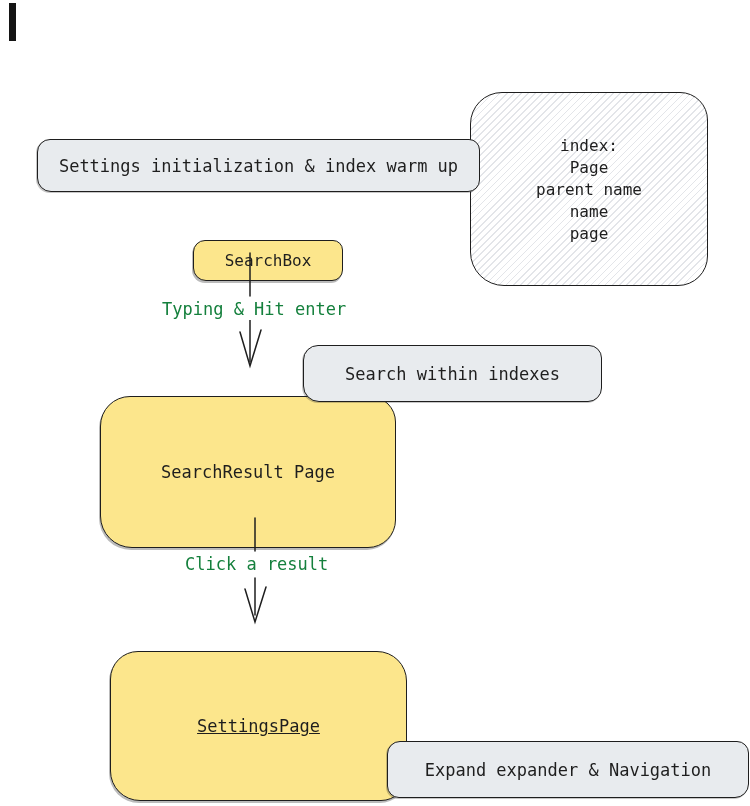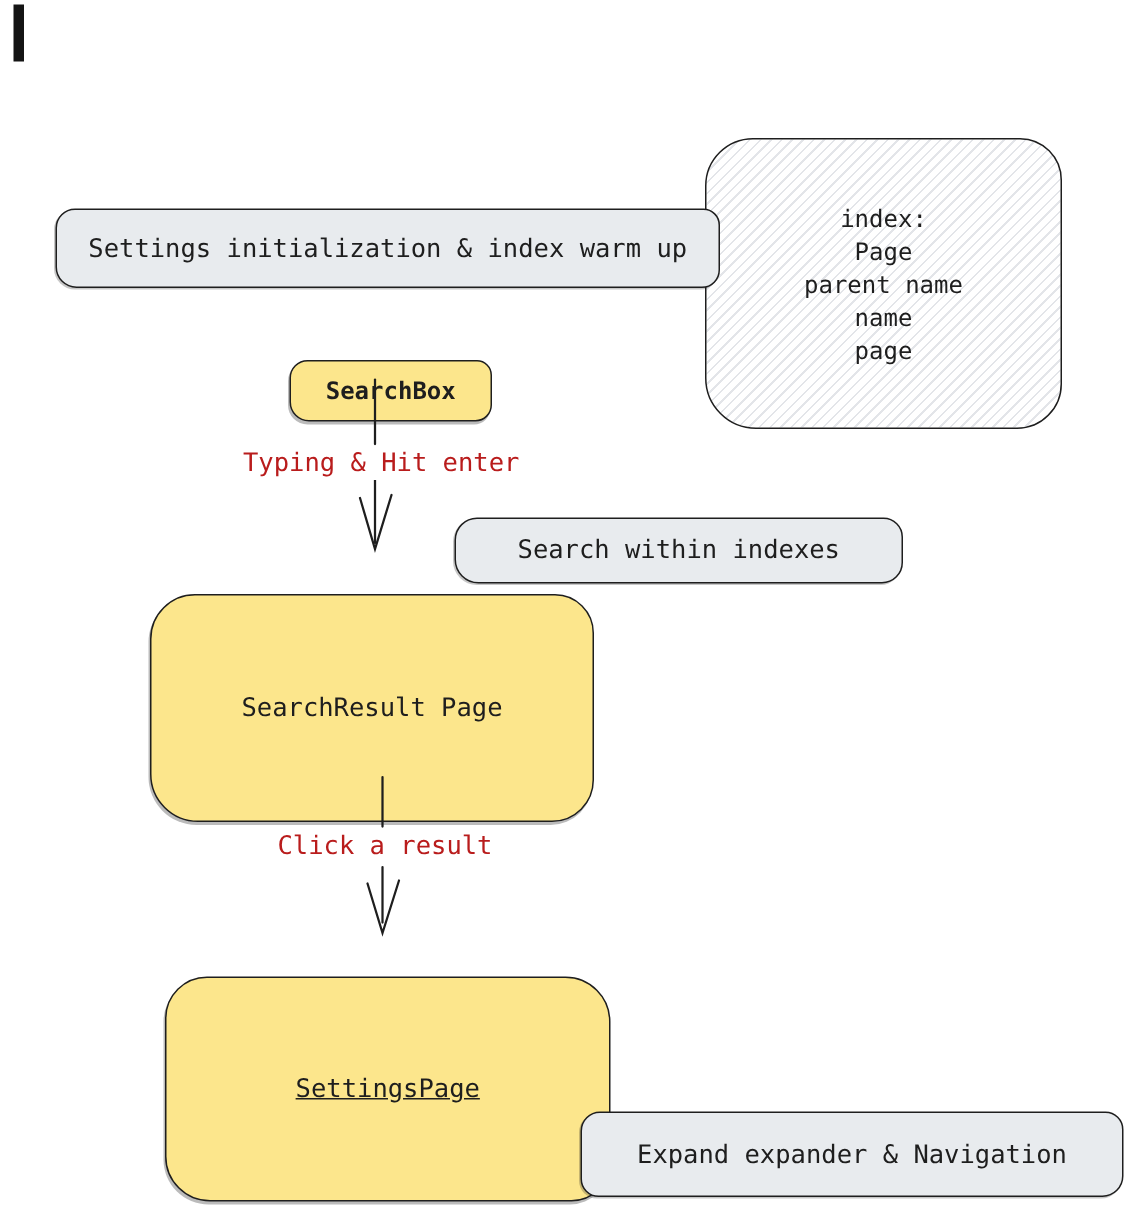--- a/index.html
+++ b/index.html
@@ -57,34 +57,34 @@
     font-size: 16px;
     line-height: 22px;
   }
   .edge-label {
     position: absolute;
     font-size: 17px;
     background: #ffffff;
     padding: 1px 2px;
     z-index: 6;
     white-space: nowrap;
-    color: #b91c1c;
+    color: #15803d;
   }
   #arrow-layer {
     position: absolute;
     left: 0; top: 0;
     width: 750px; height: 806px;
     z-index: 3;
     pointer-events: none;
   }
   
   #node-init        { left: 37px;  top: 111px; width: 443px; height: 53px;  border-radius: 13px 11px 12px 14px; z-index: 4; }
   #node-index       { left: 470px; top: 64px;  width: 238px; height: 194px; border-radius: 32px 28px 30px 34px; padding-top: 2px; }
-  #node-searchbox   { left: 193px; top: 212px; width: 135px; height: 41px;  border-radius: 12px 10px 11px 13px; font-weight: bold; }
-  #node-searchwithin{ left: 303px; top: 317px; width: 299px; height: 44px;  border-radius: 15px 13px 14px 16px; z-index: 4; }
+  #node-searchbox   { left: 193px; top: 212px; width: 150px; height: 41px;  border-radius: 12px 10px 11px 13px; }
+  #node-searchwithin{ left: 303px; top: 317px; width: 299px; height: 57px;  border-radius: 15px 13px 14px 16px; z-index: 4; }
   #node-searchresult{ left: 100px; top: 368px; width: 296px; height: 152px; border-radius: 30px 26px 28px 32px; }
   #node-settingspage{ left: 110px; top: 623px; width: 297px; height: 150px; border-radius: 28px 30px 26px 30px; text-decoration: underline; }
   #node-expand      { left: 387px; top: 713px; width: 362px; height: 57px;  border-radius: 13px 12px 14px 12px; z-index: 4; }
   #edge-label-typing{ left: 160px; top: 298px; }
   #edge-label-click { left: 183px; top: 553px; }
   #black-mark       { left: 9px;   top: 3px;   width: 7px;   height: 38px; }
 </style>
 </head>
 <body>
 

